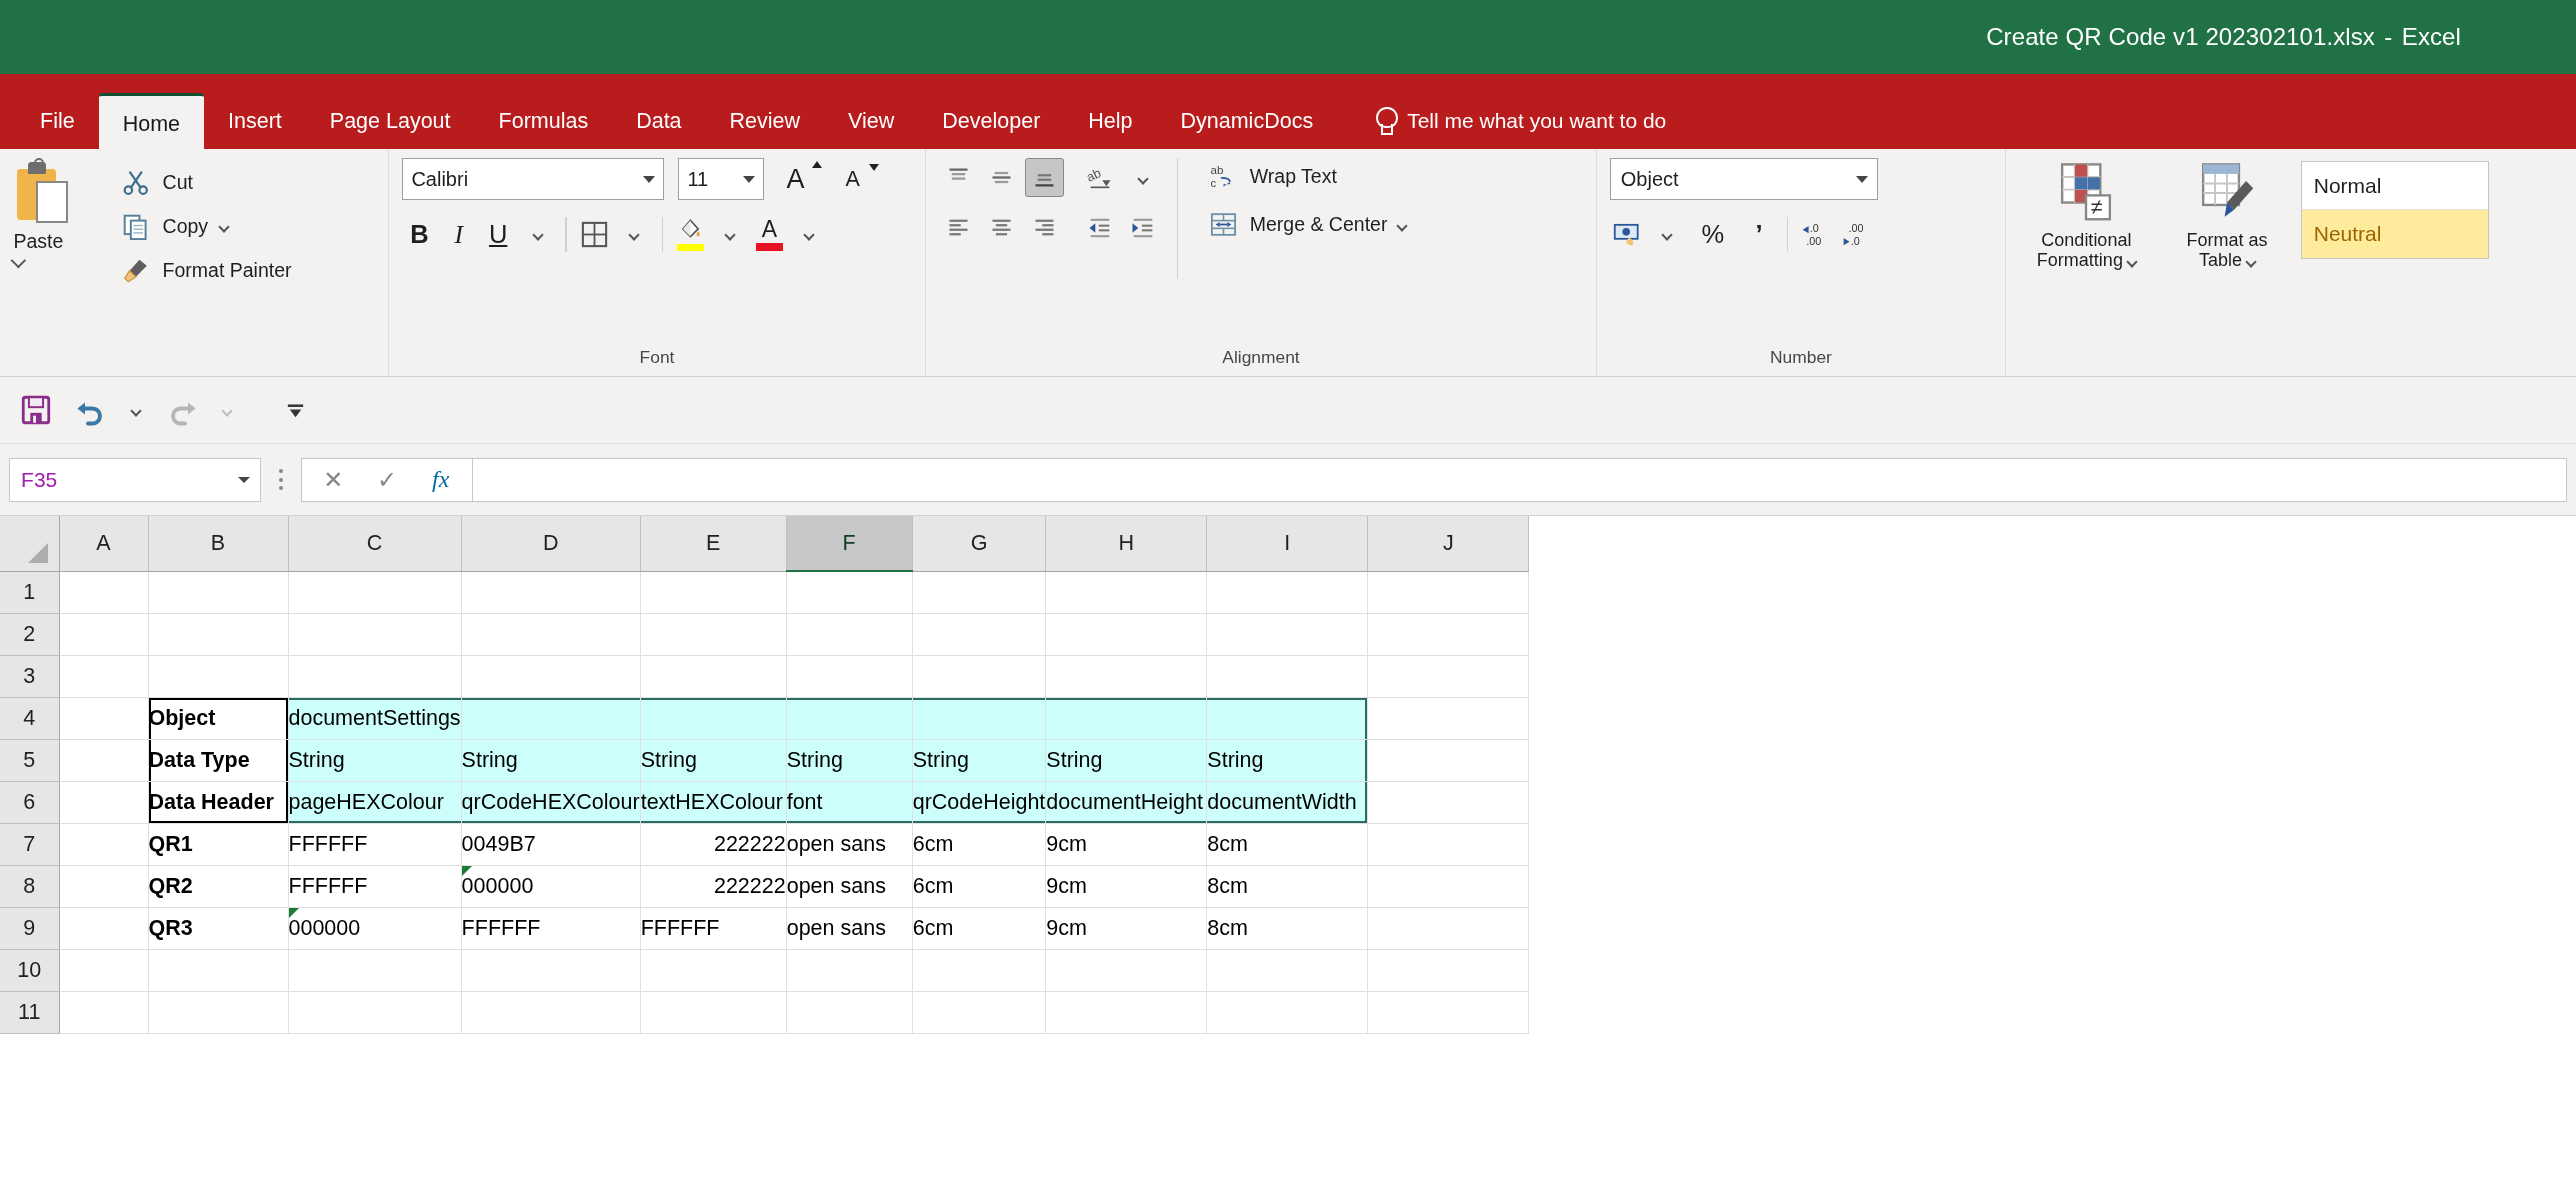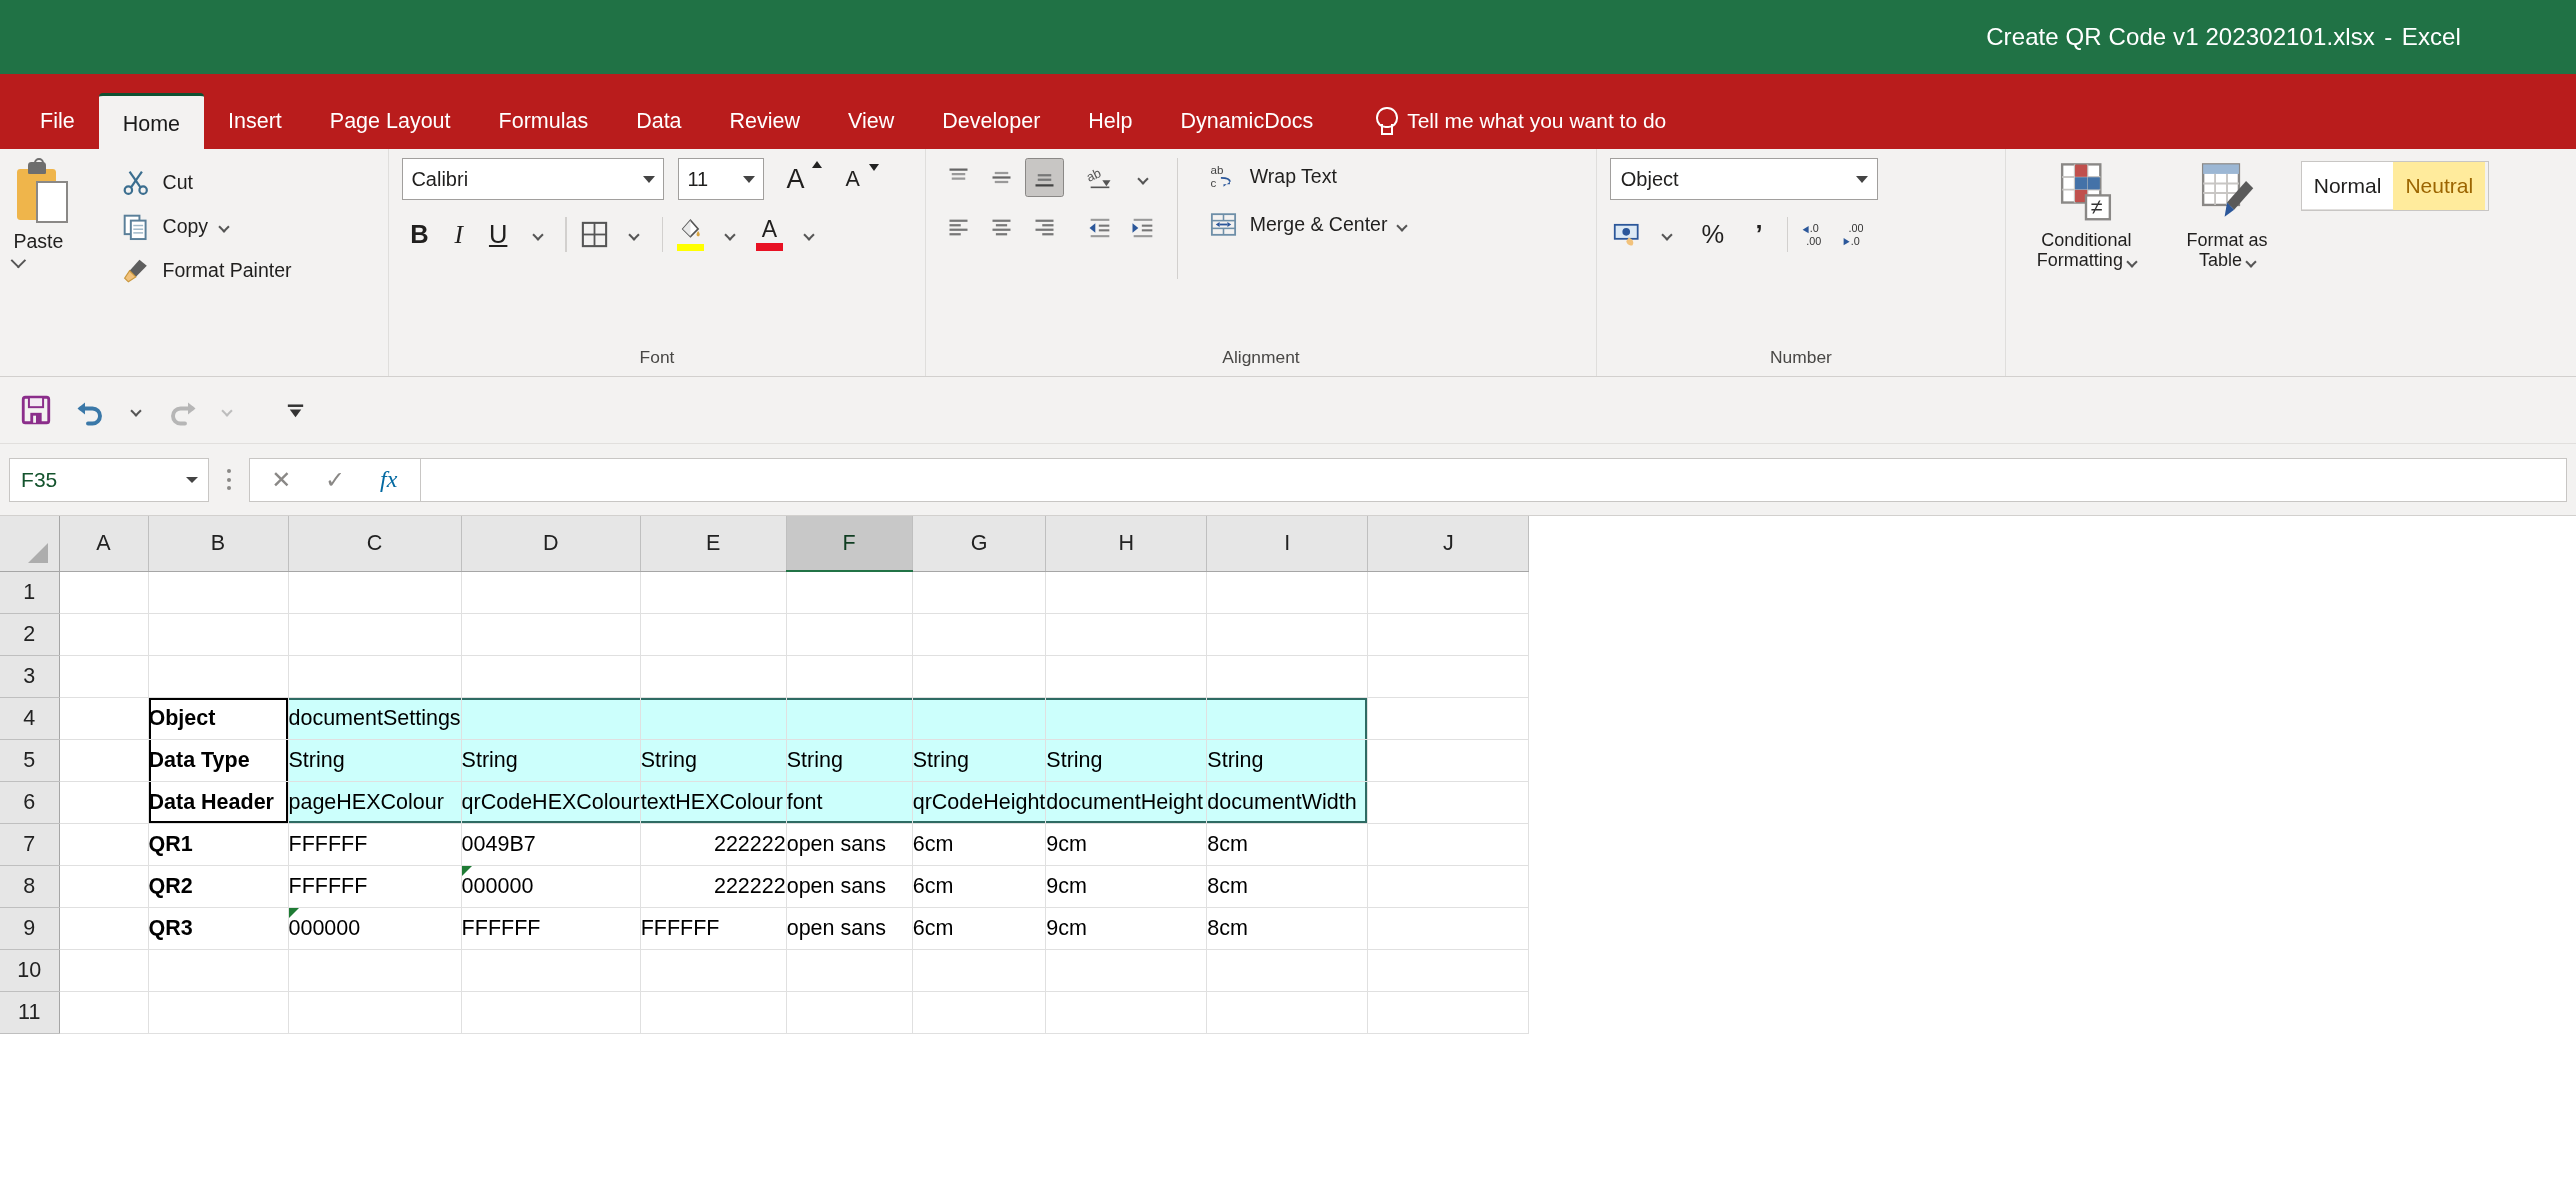--- a/index.html
+++ b/index.html
@@ -229,21 +229,21 @@
   .bigbtn {
     width: 134px;
     display: flex; flex-direction: column; align-items: center;
     cursor: pointer; padding-top: 4px;
   }
   .bigbtn .cap {
     font-size: 18px; color: #201F1E; text-align: center;
     line-height: 1.15; margin-top: 5.4px;
   }
   .stylelist {
-    display: flex; flex-direction: row;
+    display: flex; flex-direction: column;
     margin-top: 2.7px;
     border: 1.3px solid #C8C6C4;
     width: 188px;
   }
   .stylecell {
     height: 48px; line-height: 48px;
     padding: 0 12px;
     font-size: 21px; color: #201F1E;
     border-bottom: 0.7px solid #E1DFDD;
     cursor: pointer;
@@ -269,24 +269,24 @@
 
   
   .fbar {
     height: 72px;
     background: #F3F2F1;
     display: flex; align-items: center;
     border-bottom: 0.7px solid #D2D0CE;
     padding: 0 9.4px;
   }
   .namebox {
-    width: 200px; height: 44px;
+    width: 252px; height: 44px;
     background: #FFFFFF; border: 0.7px solid #C8C6C4;
     display: flex; align-items: center; padding: 0 10.7px;
-    font-size: 21px; color: #14532d;
+    font-size: 21px; color: #a21caf;
   }
   .namebox .combo-arrow { border-top-width: 6.7px; }
   .kebab {
     width: 40px; height: 44px;
     display: flex; flex-direction: column; align-items: center; justify-content: center;
     gap: 4.7px; cursor: pointer;
   }
   .kebab i { width: 4px; height: 4px; background: #8A8886; border-radius: 50%; display:block; }
   .fbtns {
     display: flex; align-items: center;

